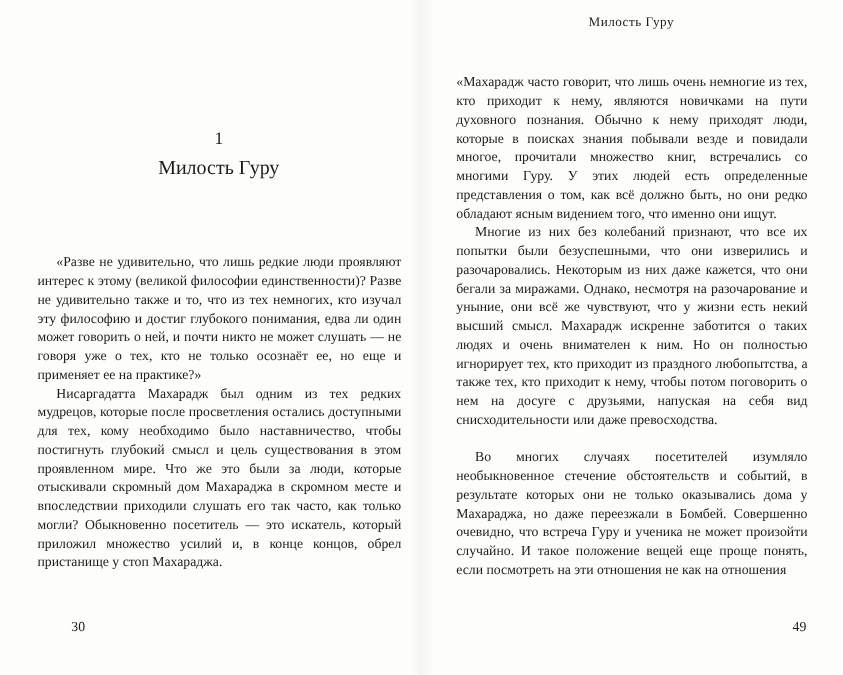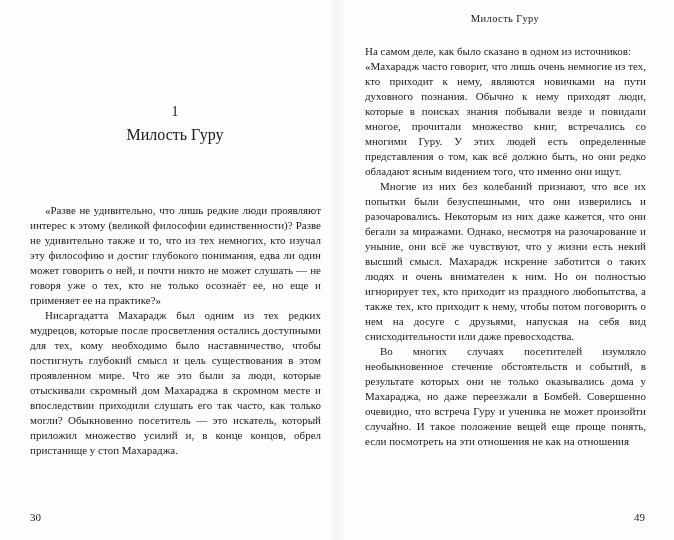--- a/index.html
+++ b/index.html
@@ -67,26 +67,27 @@
     top: 203px;
     width: 291px;
   }
   .page.right .body-text {
     left: 28px;
     top: 44px;
     width: 281px;
   }
   .body-text p.indent { text-indent: 15px; }
   .body-text p.noindent { text-indent: 0; }
-  .body-text p.gap-before { }
+  .body-text p.gap-before { margin-top: 15px; }
 
   .page-number {
     position: absolute;
-    bottom: 17px;
+    bottom: 32px;
     font-size: 11px;
+    margin-left: 27px;
   }
   .page-number.pn-left  { left: 30px; }
   .page-number.pn-right { right: 29px; }
 </style>
 </head>
 <body>
 
 <div class="spread">
 
   <div class="page left">
@@ -97,21 +98,20 @@
     <div class="body-text">
       <p class="indent">«Разве не удивительно, что лишь редкие люди проявляют интерес к этому (великой философии единственности)? Разве не удивительно также и то, что из тех немногих, кто изучал эту философию и достиг глубокого понимания, едва ли один может говорить о ней, и почти никто не может слушать — не говоря уже о тех, кто не только осознаёт ее, но еще и применяет ее на практике?»</p>
       <p class="indent">Нисаргадатта Махарадж был одним из тех редких мудрецов, которые после просветления остались доступными для тех, кому необходимо было наставничество, чтобы постигнуть глубокий смысл и цель существования в этом проявленном мире. Что же это были за люди, которые отыскивали скромный дом Махараджа в скромном месте и впоследствии приходили слушать его так часто, как только могли? Обыкновенно посетитель — это искатель, который приложил множество усилий и, в конце концов, обрел пристанище у стоп Махараджа.</p>
     </div>
     <div class="page-number pn-left">30</div>
   </div>
 
   <div class="page right">
     <div class="running-header">Милость Гуру</div>
     <div class="body-text">
-      <p class="noindent">На самом деле, как было сказано в одном из источников:</p>
       <p class="noindent gap-before">«Махарадж часто говорит, что лишь очень немногие из тех, кто приходит к нему, являются новичками на пути духовного познания. Обычно к нему приходят люди, которые в поисках знания побывали везде и повидали многое, прочитали множество книг, встречались со многими Гуру. У этих людей есть определенные представления о том, как всё должно быть, но они редко обладают ясным видением того, что именно они ищут.</p>
       <p class="indent">Многие из них без колебаний признают, что все их попытки были безуспешными, что они изверились и разочаровались. Некоторым из них даже кажется, что они бегали за миражами. Однако, несмотря на разочарование и уныние, они всё же чувствуют, что у жизни есть некий высший смысл. Махарадж искренне заботится о таких людях и очень внимателен к ним. Но он полностью игнорирует тех, кто приходит из праздного любопытства, а также тех, кто приходит к нему, чтобы потом поговорить о нем на досуге с друзьями, напуская на себя вид снисходительности или даже превосходства.</p>
       <p class="indent gap-before">Во многих случаях посетителей изумляло необыкновенное стечение обстоятельств и событий, в результате которых они не только оказывались дома у Махараджа, но даже переезжали в Бомбей. Совершенно очевидно, что встреча Гуру и ученика не может произойти случайно. И такое положение вещей еще проще понять, если посмотреть на эти отношения не как на отношения</p>
     </div>
     <div class="page-number pn-right">49</div>
   </div>
 
   <div class="gutter"></div>
 
 </div>

